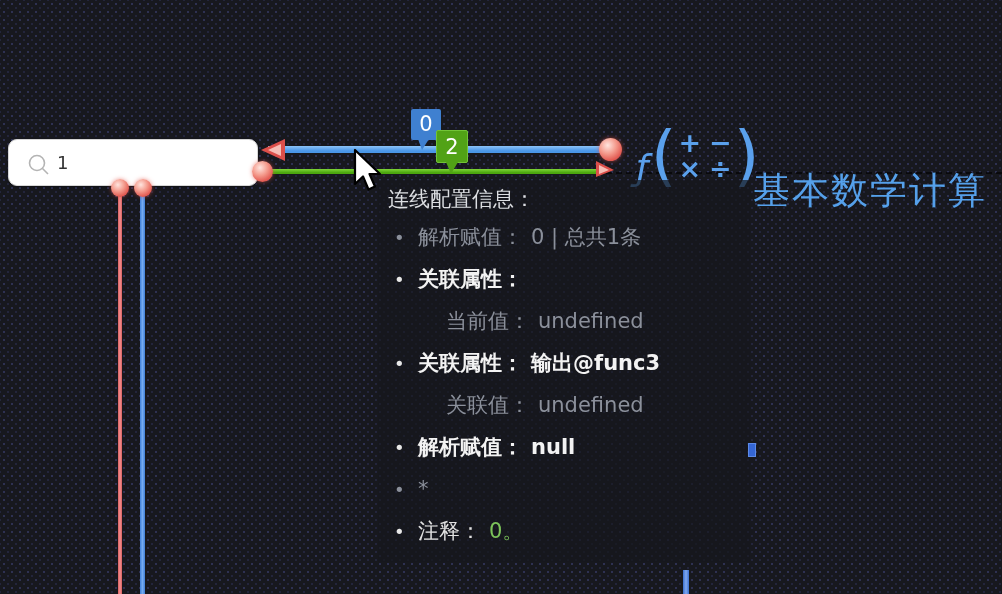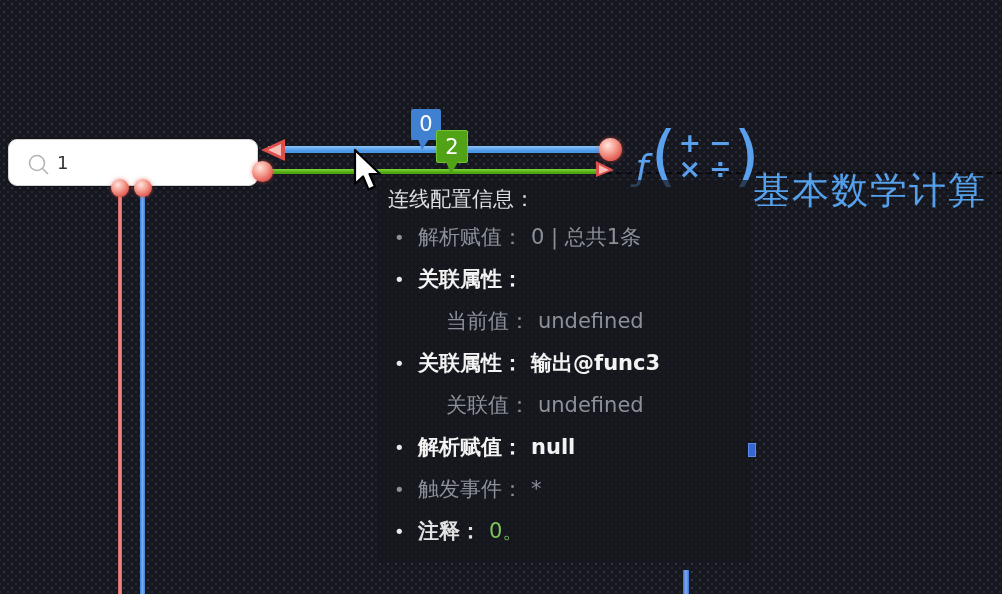--- a/index.html
+++ b/index.html
@@ -104,21 +104,21 @@
   .tooltip-title { height:36px; line-height:38px; color:#dcdee2; padding-left:4px; }
   .tt-row { height:42px; display:flex; align-items:center; }
   .tt-bullet { width:34px; padding-left:10px; font-size:18px; }
   .tt-label { margin-right:8px; white-space:nowrap; }
   .tt-value { white-space:nowrap; }
   .row-muted, .row-muted .tt-bullet { color:#8b909b; }
   .row-bold  { color:#f3f3f3; font-weight:700; }
   .row-bold .tt-bullet { font-weight:400; color:#e8e8e8; }
   .row-indent { color:#8b909b; padding-left:62px; }
   .row-comment .tt-bullet { color:#e8e8e8; }
-  .row-comment .tt-label { color:#e2e2e2;font-weight:bold; }
+  .row-comment .tt-label { color:#e2e2e2; }
   .row-comment .tt-value { color:#7cc35a; }
 
   
   .vline-pink {
     position:absolute; left:118px; top:188px; width:4px; height:406px;
     background:linear-gradient(90deg,#d86060,#f49090,#d86060); z-index:1;
   }
   .vline-blue {
     position:absolute; left:140px; top:188px; width:5px; height:406px;
     background:linear-gradient(90deg,#3f7fd8,#74aaf0,#3f7fd8); z-index:1;
@@ -218,21 +218,20 @@
     </div>
 
     <div class="tt-row row-bold">
       <span class="tt-bullet">•</span>
       <span class="tt-label">解析赋值：</span>
       <span class="tt-value">null</span>
     </div>
 
     <div class="tt-row row-muted">
       <span class="tt-bullet">•</span>
-      <span class="tt-label">触发事件：</span>
       <span class="tt-value">*</span>
     </div>
 
     <div class="tt-row row-comment">
       <span class="tt-bullet">•</span>
       <span class="tt-label">注释：</span>
       <span class="tt-value">0。</span>
     </div>
   </div>
 

